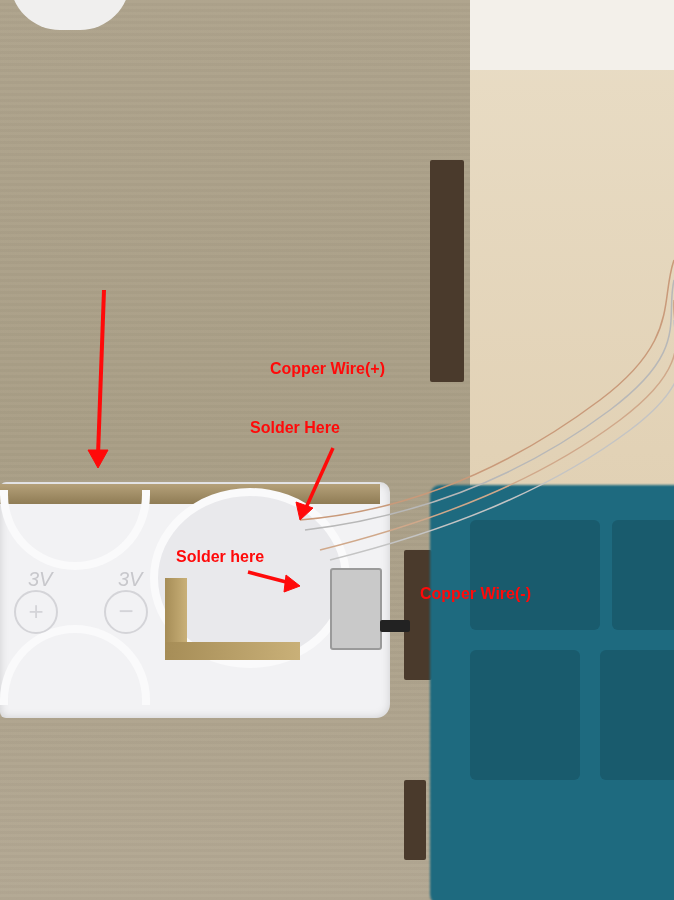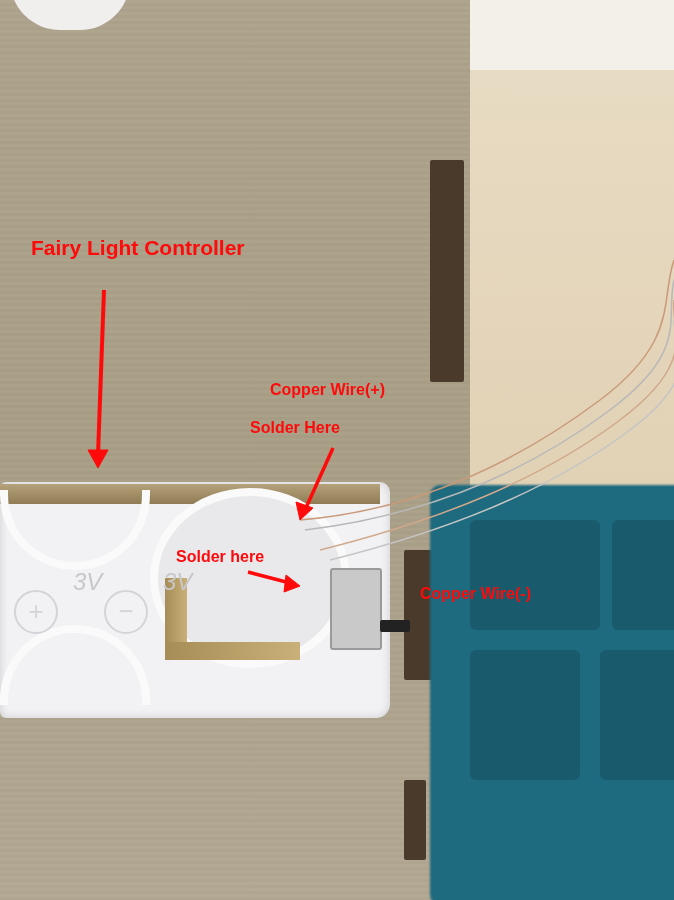--- a/index.html
+++ b/index.html
@@ -14,25 +14,25 @@
   .blue-tray { position: absolute; left: 430px; top: 485px; width: 260px; height: 420px; background: #1e6a7f; border-radius: 10px; filter: blur(1px); }
   .blue-cell { position: absolute; background: #195b6d; border-radius: 6px; }
   .controller { position: absolute; left: 0; top: 482px; width: 390px; height: 236px; background: #f2f2f4; border-radius: 6px 10px 14px 6px; box-shadow: inset 0 0 10px rgba(0,0,0,0.15); }
   .gold-strip { position: absolute; left: 0; top: 484px; width: 380px; height: 20px; background: linear-gradient(180deg,#b5a17a,#8f7c55); }
   .battery-bowl { position: absolute; left: 150px; top: 488px; width: 200px; height: 180px; border-radius: 50%; border: 8px solid #fafafb; background: #e9e9ec; box-sizing: border-box; }
   .bowl-left { position: absolute; left: 0; top: 490px; width: 150px; height: 80px; border-radius: 0 0 80px 80px; border: 8px solid #fafafb; border-top: none; background: transparent; box-sizing: border-box; }
   .bowl-left2 { position: absolute; left: 0; top: 625px; width: 150px; height: 80px; border-radius: 80px 80px 0 0; border: 8px solid #fafafb; border-bottom: none; box-sizing: border-box; }
   .contact { position: absolute; background: linear-gradient(90deg,#a68d57,#c9b078); }
   .switch { position: absolute; left: 330px; top: 568px; width: 48px; height: 78px; background: #c9c9c9; border: 2px solid #9a9a9a; border-radius: 3px; }
   .switch-lever { position: absolute; left: 380px; top: 620px; width: 30px; height: 12px; background: #222; border-radius: 2px; }
-  .mark { position: absolute; color: #c8c8cc; font-size: 24px; font-style: italic; margin-left: 45px; }
+  .mark { position: absolute; color: #c8c8cc; font-size: 20px; font-style: italic; }
   .circle-mark { position: absolute; width: 40px; height: 40px; border: 2px solid #d4d4d8; border-radius: 50%; color: #d4d4d8; text-align: center; line-height: 38px; font-size: 26px; }
   .label { position: absolute; color: #ff0a0a; font-weight: bold; white-space: nowrap; }
   .lbl-title { left: 31px; top: 236px; font-size: 21px; }
-  .lbl-copper { left: 270px; top: 381px; font-size: 16px; }
+  .lbl-copper { left: 270px; top: 360px; font-size: 16px; }
   .lbl-solder1 { left: 250px; top: 419px; font-size: 16px; }
   .lbl-solder2 { left: 176px; top: 548px; font-size: 16px; }
   .lbl-silver { left: 420px; top: 585px; font-size: 16px; }
   svg.overlay { position: absolute; inset: 0; }
 </style>
 </head>
 <body>
 
 <div class="scene">
   <div class="right-bg"></div>
@@ -75,18 +75,17 @@
     <g stroke="#ff0a0a" fill="#ff0a0a">
       <line x1="104" y1="290" x2="98" y2="455" stroke-width="4"></line>
       <polygon points="88,450 98,468 108,450"></polygon>
       <line x1="333" y1="448" x2="305" y2="510" stroke-width="3.5"></line>
       <polygon points="296,502 300,520 313,508"></polygon>
       <line x1="248" y1="572" x2="290" y2="583" stroke-width="3.5"></line>
       <polygon points="286,575 300,586 284,592"></polygon>
     </g>
   </svg>
 
-  <span class="label lbl-title">Fairy Light Controller</span>
   <span class="label lbl-copper">Copper Wire(+)</span>
   <span class="label lbl-solder1">Solder Here</span>
   <span class="label lbl-solder2">Solder here</span>
   <span class="label lbl-silver">Copper Wire(-)</span>
 </div>
 
 </body></html>

